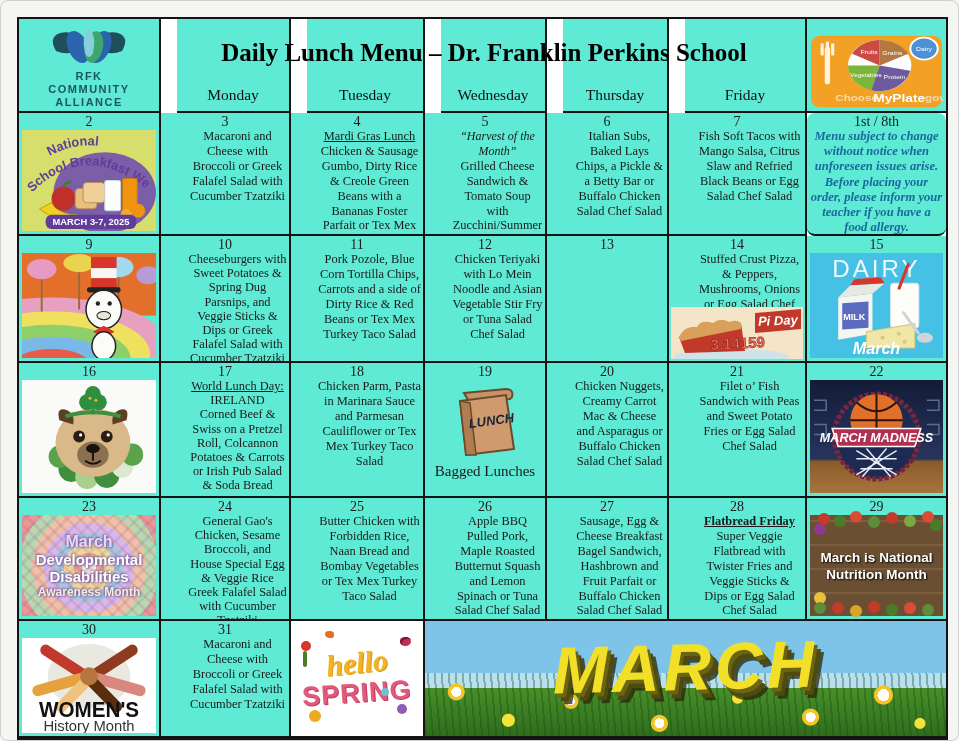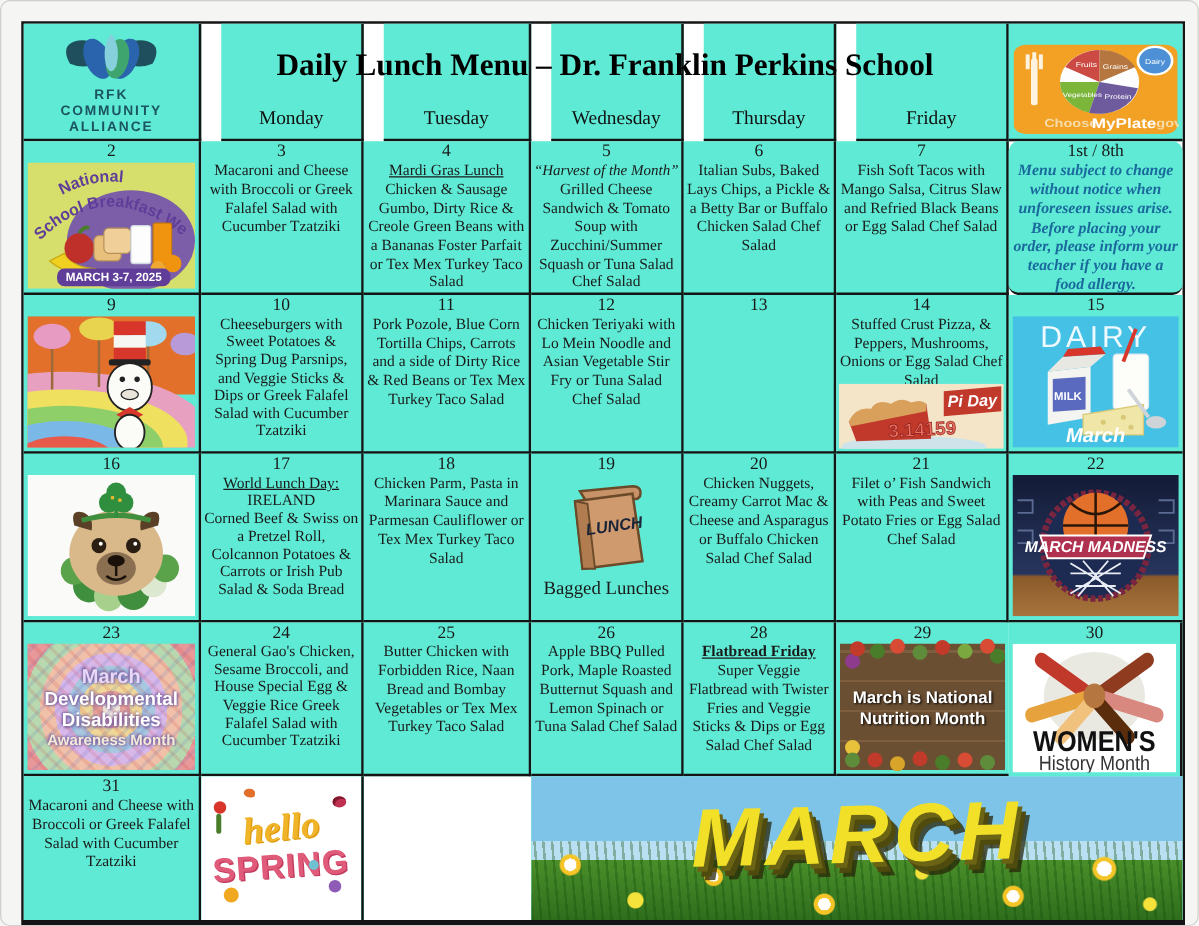--- a/index.html
+++ b/index.html
@@ -28,21 +28,21 @@
     border-right:2px solid #141414;
     border-bottom:2px solid #141414;
     background:#5eead4;
     text-align:center;
     overflow:hidden;
     box-sizing:border-box;
   }
   .lc{border-right:none;}
   .lr{border-bottom:none;}
   .date{font-size:14px;line-height:15px;padding-top:1px;color:#1a1a1a;}
-  .menu-text{font-size:12.4px;line-height:14.9px;padding:0 2px;color:#1a1a1a;}
+  .menu-text{font-size:12.4px;line-height:14.9px;padding:0 2px;color:#1a1a1a;margin-left:25px;}
   .tight .menu-text{line-height:14.2px;}
   .u{text-decoration:underline;}
   .qi{font-style:italic;font-size:12px;}
   .day-cell{display:flex;align-items:flex-end;justify-content:center;padding-bottom:7px;font-size:15.5px;color:#111;margin-left:16px;}
   .title-overlay{
     position:absolute;left:142px;top:20px;width:646px;
     text-align:center;font-weight:bold;font-size:25px;color:#000;
     pointer-events:none;z-index:3;
   }
   .logo-cell{display:flex;flex-direction:column;align-items:center;justify-content:center;gap:1px;}
@@ -400,20 +400,24 @@
   </div>
   <div class="cell">
     <div class="date">25</div>
     <div class="menu-text">Butter Chicken with Forbidden Rice, Naan Bread and Bombay Vegetables or Tex Mex Turkey Taco Salad</div>
   </div>
   <div class="cell">
     <div class="date">26</div>
     <div class="menu-text">Apple BBQ Pulled Pork, Maple Roasted Butternut Squash and Lemon Spinach or Tuna Salad Chef Salad</div>
   </div>
   <div class="cell">
+    <div class="date">27</div>
+    <div class="menu-text">Sausage, Egg &amp; Cheese Breakfast Bagel Sandwich, Hashbrown and Fruit Parfait or Buffalo Chicken Salad Chef Salad</div>
+  </div>
+  <div class="cell">
     <div class="date">28</div>
     <div class="menu-text u" style="font-weight:bold;">Flatbread Friday</div>
     <div class="menu-text">Super Veggie Flatbread with Twister Fries and Veggie Sticks &amp; Dips or Egg Salad Chef Salad</div>
   </div>
   <div class="cell lc">
     <div class="date">29</div>
     <div class="nut-bg">
       <div class="veg t"></div>
       <div>March is National</div>
       <div>Nutrition Month</div>

